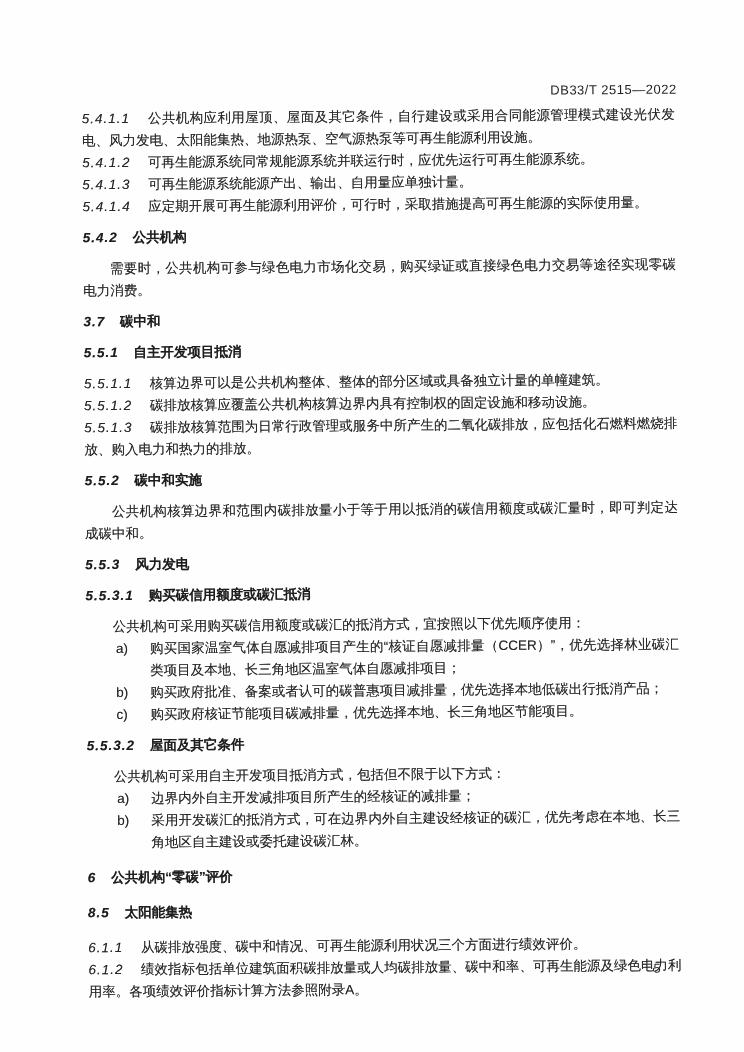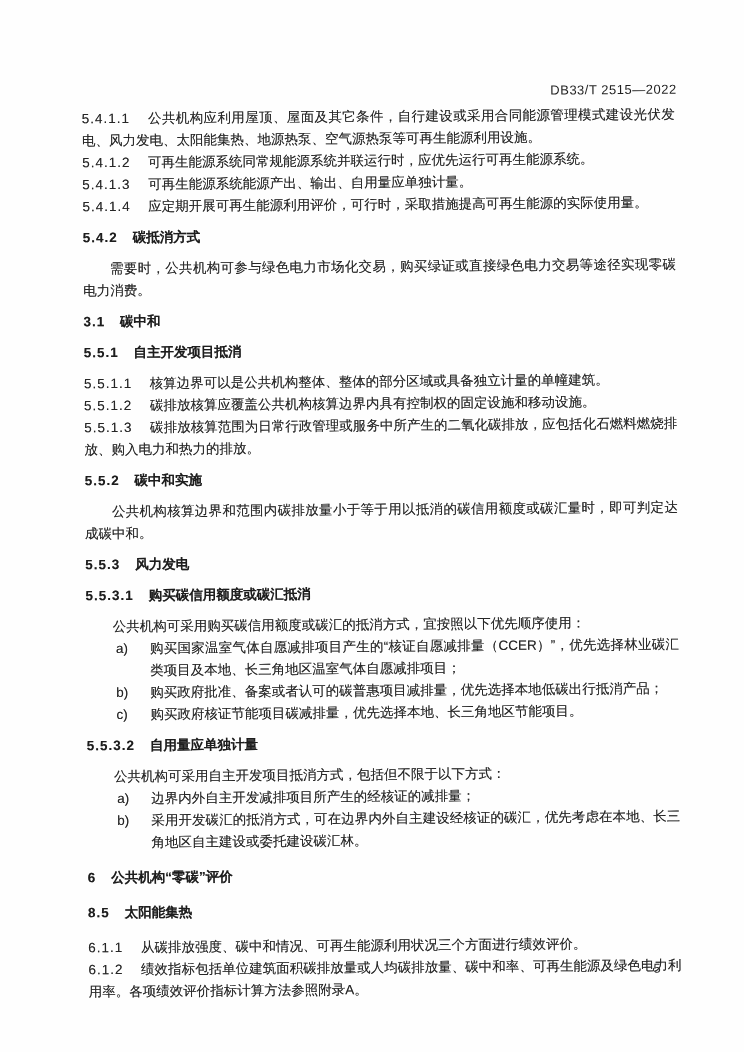--- a/index.html
+++ b/index.html
@@ -51,20 +51,21 @@
   }
   p.chapter {
     margin: 13px 0;
     font-weight: bold;
     color: #1d1d1d;
   }
   .num {
     display: inline-block;
     margin-right: 1.3em;
     letter-spacing: 1px;
+    font-style: italic;
   }
   .heading .num, .chapter .num { margin-right: 1.1em; }
   .list-item {
     display: flex;
     margin: 0;
   }
   .list-label {
     flex: 0 0 34px;
     margin-left: 30px;
   }
@@ -82,23 +83,23 @@
 
 <div class="page">
   <div class="skew-wrap">
     <div class="doc-header">DB33/T 2515—2022</div>
 
     <div class="doc-body">
         <p class="clause"><span class="num">5.4.1.1</span><span>公共机构应利用屋顶、屋面及其它条件，自行建设或采用合同能源管理模式建设光伏发电、风力发电、太阳能集热、地源热泵、空气源热泵等可再生能源利用设施。</span></p>
         <p class="clause"><span class="num">5.4.1.2</span><span>可再生能源系统同常规能源系统并联运行时，应优先运行可再生能源系统。</span></p>
         <p class="clause"><span class="num">5.4.1.3</span><span>可再生能源系统能源产出、输出、自用量应单独计量。</span></p>
         <p class="clause"><span class="num">5.4.1.4</span><span>应定期开展可再生能源利用评价，可行时，采取措施提高可再生能源的实际使用量。</span></p>
-        <p class="heading"><span class="num">5.4.2</span><span>碳抵消方式</span></p>
+        <p class="heading"><span class="num">5.4.2</span><span>公共机构</span></p>
         <p class="para"><span>需要时，公共机构可参与绿色电力市场化交易，购买绿证或直接绿色电力交易等途径实现零碳电力消费。</span></p>
-        <p class="heading"><span class="num">3.1</span><span>碳中和</span></p>
+        <p class="heading"><span class="num">3.7</span><span>碳中和</span></p>
         <p class="heading"><span class="num">5.5.1</span><span>自主开发项目抵消</span></p>
         <p class="clause"><span class="num">5.5.1.1</span><span>核算边界可以是公共机构整体、整体的部分区域或具备独立计量的单幢建筑。</span></p>
         <p class="clause"><span class="num">5.5.1.2</span><span>碳排放核算应覆盖公共机构核算边界内具有控制权的固定设施和移动设施。</span></p>
         <p class="clause"><span class="num">5.5.1.3</span><span>碳排放核算范围为日常行政管理或服务中所产生的二氧化碳排放，应包括化石燃料燃烧排放、购入电力和热力的排放。</span></p>
         <p class="heading"><span class="num">5.5.2</span><span>碳中和实施</span></p>
         <p class="para"><span>公共机构核算边界和范围内碳排放量小于等于用以抵消的碳信用额度或碳汇量时，即可判定达成碳中和。</span></p>
         <p class="heading"><span class="num">5.5.3</span><span>风力发电</span></p>
         <p class="heading"><span class="num">5.5.3.1</span><span>购买碳信用额度或碳汇抵消</span></p>
         <p class="para"><span>公共机构可采用购买碳信用额度或碳汇的抵消方式，宜按照以下优先顺序使用：</span></p>
         <div class="list-item">
@@ -106,21 +107,21 @@
           <span class="list-text">购买国家温室气体自愿减排项目产生的“核证自愿减排量（CCER）”，优先选择林业碳汇类项目及本地、长三角地区温室气体自愿减排项目；</span>
         </div>
         <div class="list-item">
           <span class="list-label">b)</span>
           <span class="list-text">购买政府批准、备案或者认可的碳普惠项目减排量，优先选择本地低碳出行抵消产品；</span>
         </div>
         <div class="list-item">
           <span class="list-label">c)</span>
           <span class="list-text">购买政府核证节能项目碳减排量，优先选择本地、长三角地区节能项目。</span>
         </div>
-        <p class="heading"><span class="num">5.5.3.2</span><span>自用量应单独计量</span></p>
+        <p class="heading"><span class="num">5.5.3.2</span><span>屋面及其它条件</span></p>
         <p class="para"><span>公共机构可采用自主开发项目抵消方式，包括但不限于以下方式：</span></p>
         <div class="list-item">
           <span class="list-label">a)</span>
           <span class="list-text">边界内外自主开发减排项目所产生的经核证的减排量；</span>
         </div>
         <div class="list-item">
           <span class="list-label">b)</span>
           <span class="list-text">采用开发碳汇的抵消方式，可在边界内外自主建设经核证的碳汇，优先考虑在本地、长三角地区自主建设或委托建设碳汇林。</span>
         </div>
         <p class="chapter"><span class="num">6</span><span>公共机构“零碳”评价</span></p>

